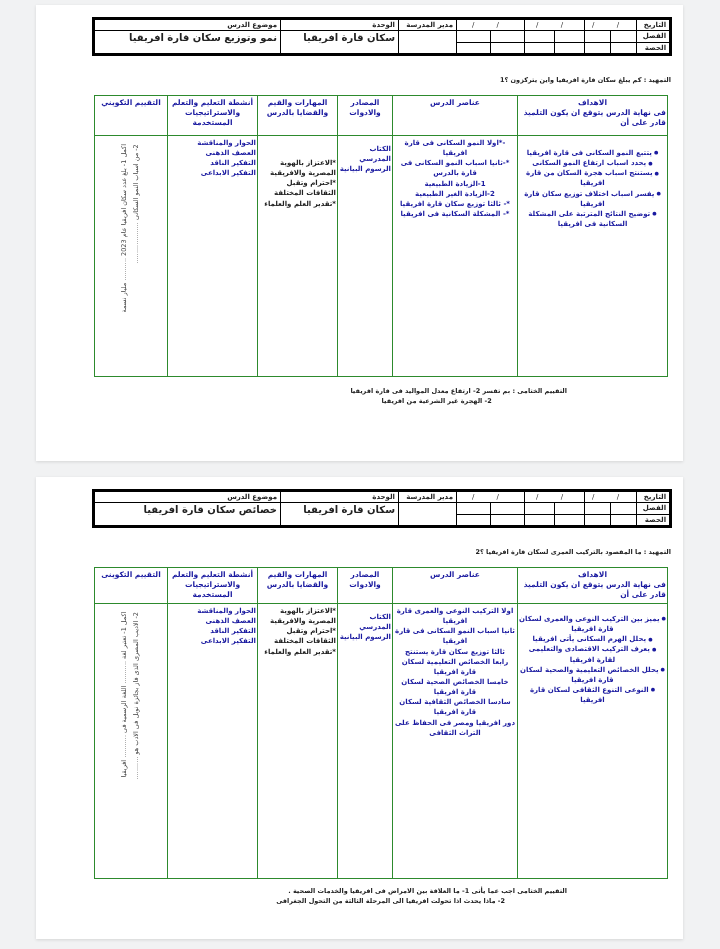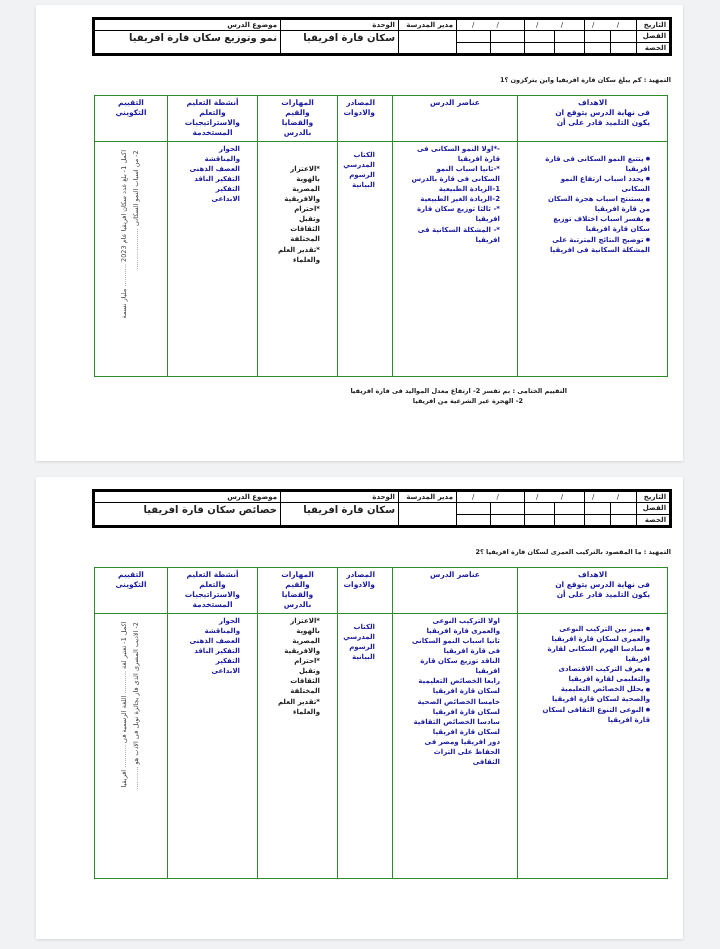--- a/index.html
+++ b/index.html
@@ -22,27 +22,27 @@
   .slash { text-align: center; letter-spacing: 10px; font-weight: normal; }
 
   .intro {
     position: absolute; right: 12px; font-size: 6.5px; font-weight: bold; color: #222; direction: rtl;
   }
 
   .plan {
     position: absolute; left: 58px; width: 573px; border-collapse: collapse; table-layout: fixed;
     direction: rtl; border: 1.5px solid #2d8a2d;
   }
-  .plan th, .plan td { border: 1.5px solid #2d8a2d; vertical-align: top; padding: 2px 17px; }
+  .plan th, .plan td { border: 1.5px solid #2d8a2d; vertical-align: top; padding: 2px 1px; }
   .plan th { font-size: 7.5px; font-weight: bold; color: #1a1aa0; text-align: center; line-height: 1.35; }
   .plan th.obj { text-align: center; }
   .plan td { font-size: 7px; font-weight: bold; color: #1a1aa0; line-height: 1.45; text-align: right; }
   .plan td.blk { color: #222; font-weight: bold; }
   .plan ul { list-style: none; }
-  .plan li { margin: 0; }
+  .plan li { margin: 0; text-align: center; }
   .bul::before { content: "●"; font-size: 5px; margin-left: 2px; vertical-align: middle; }
 
   .vert {
     writing-mode: vertical-rl; transform: rotate(180deg);
     font-size: 6.5px; color: #444; font-weight: normal; line-height: 1.8;
     white-space: nowrap; margin: 6px auto 0 auto;
   }
 
   .final {
     position: absolute; font-size: 6.5px; font-weight: bold; color: #222; direction: rtl; text-align: right; line-height: 1.5;
@@ -162,21 +162,21 @@
           <div>اكمل 1- بلغ عدد سكان افريقيا عام 2023 ........... مليار نسمة</div>
           <div>2- من اسباب النمو السكانى ....................</div>
         </div>
       </td>
     </tr>
   </tbody>
     </table>
 
   <div class="final" style="top:382px; right:116px;">
     <div>التقييم الختامى : بم تفسر 2- ارتفاع معدل المواليد فى قارة افريقيا</div>
-    <div style="margin-right:44px;">2- الهجرة غير الشرعية من افريقيا</div>
+    <div style="margin-right:44px;text-align:center;">2- الهجرة غير الشرعية من افريقيا</div>
   </div>
 </div>
 
 <div class="page page2">
   <table class="hdr" style="top:12px;">
     <colgroup>
       <col style="width:34px">
         <col style="width:26px">
         <col style="width:26px">
         <col style="width:30px">
@@ -241,31 +241,31 @@
       <th>عناصر الدرس</th>
       <th>المصادر والادوات</th>
       <th>المهارات والقيم والقضايا بالدرس</th>
       <th>أنشطة التعليم والتعلم والاستراتيجيات المستخدمة</th>
       <th>التقييم التكوينى</th>
     </tr>
     <tr>
       <td style="padding-top:10px;">
         <ul>
           <li class="bul">يميز بين التركيب النوعى والعمرى لسكان قارة افريقيا</li>
-          <li class="bul">سادسا الهرم السكانى لقارة افريقيا</li>
+          <li class="bul">يحلل الهرم السكانى يأتى افريقيا</li>
           <li class="bul">يعرف التركيب الاقتصادى والتعليمى لقارة افريقيا</li>
           <li class="bul">يحلل الخصائص التعليمية والصحية لسكان قارة افريقيا</li>
           <li class="bul">النوعى التنوع الثقافى لسكان قارة افريقيا</li>
         </ul>
       </td>
       <td>
         <ul>
           <li>اولا التركيب النوعى والعمرى قارة افريقيا</li>
           <li>ثانيا اسباب النمو السكانى فى قارة افريقيا</li>
-          <li>الناقد توزيع سكان  قارة افريقيا</li>
+          <li>ثالثا توزيع سكان  قارة يستنتج</li>
           <li>رابعا الخصائص التعليمية لسكان قارة افريقيا</li>
           <li>خامسا الخصائص الصحية لسكان قارة افريقيا</li>
           <li>سادسا الخصائص الثقافية  لسكان قارة افريقيا</li>
           <li>دور افريقيا ومصر فى الحفاظ على التراث الثقافى</li>
         </ul>
       </td>
       <td style="padding-top:8px;">
         <div>الكتاب المدرسي</div>
         <div>الرسوم البيانية</div>
       </td>
@@ -283,13 +283,17 @@
       <td>
         <div class="vert">
           <div>اكمل 1- تعتبر لغة ........... اللغة الرسمية فى ........... افريقيا</div>
           <div>2- الاديب المصرى الذى فاز بجائزة نوبل فى الادب هو ...........</div>
         </div>
       </td>
     </tr>
   </tbody>
     </table>
 
+  <div class="final" style="top:410px; right:116px;">
+    <div>التقييم الختامى اجب عما يأتى 1- ما العلاقة بين الامراض فى افريقيا والخدمات الصحية .</div>
+    <div style="margin-right:62px;">2- ماذا يحدث اذا تحولت افريقيا الى المرحلة الثالثة من التحول الجغرافى</div>
+  </div>
 </div>
 
 </body></html>

